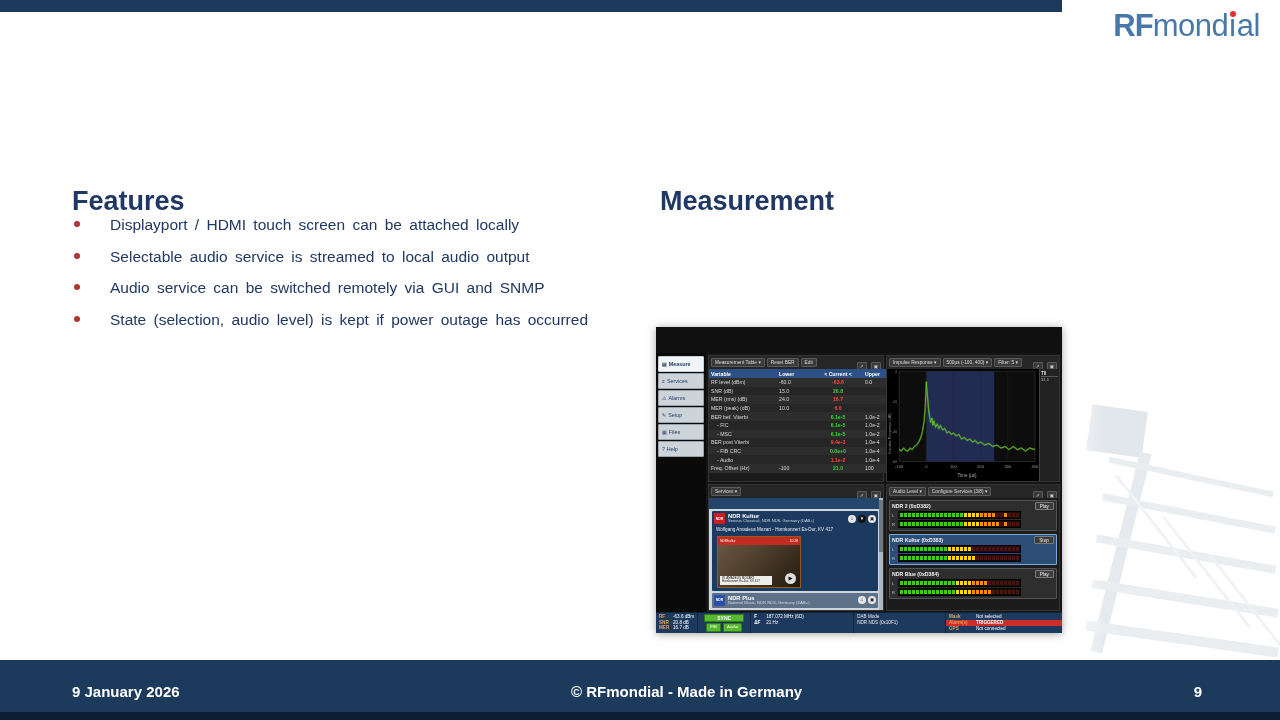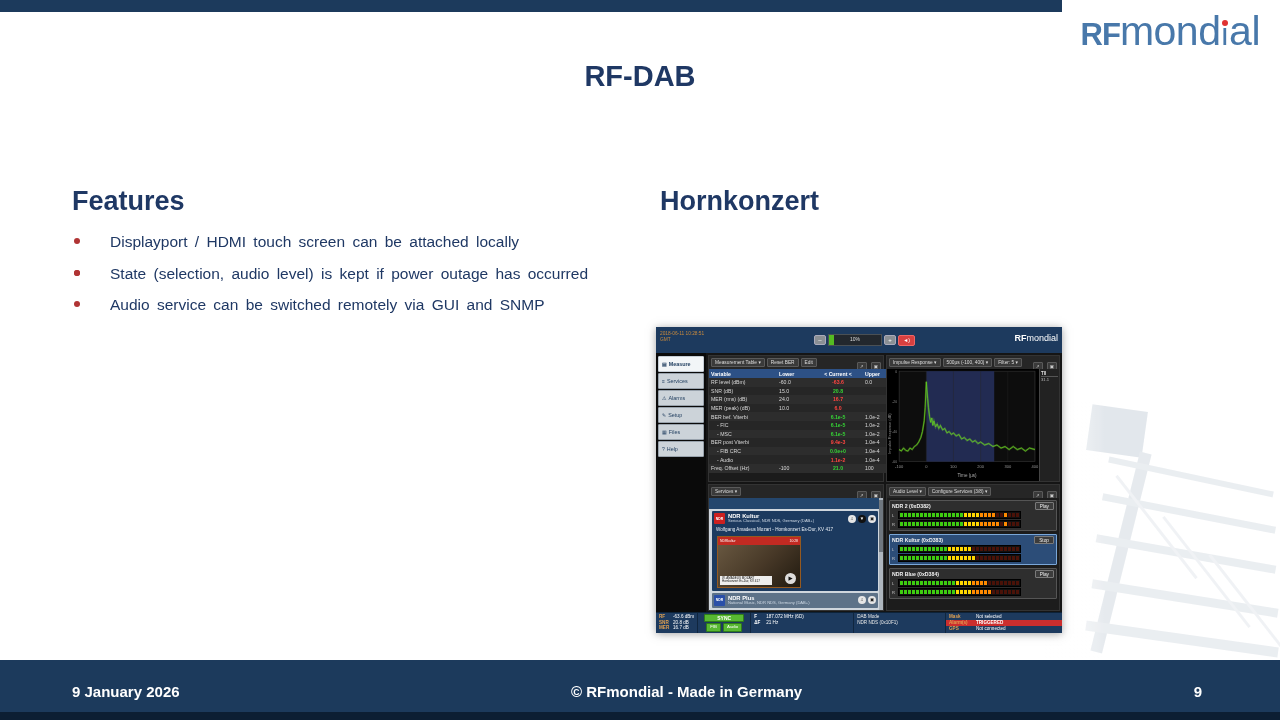--- a/index.html
+++ b/index.html
@@ -3,32 +3,32 @@
 <meta charset="utf-8">
 <style>
   html,body{margin:0;padding:0;background:#777;}
   .slide{position:relative;width:1280px;height:720px;background:#ffffff;overflow:hidden;
          font-family:"Liberation Sans",sans-serif;}
   
   .topbar{position:absolute;left:0;top:0;width:1062px;height:12px;background:#1c3a5c;}
   
   .logo{position:absolute;right:20px;top:8px;color:#4878aa;z-index:4;white-space:nowrap;}
   .logo .rf{font-size:31px;font-weight:800;letter-spacing:-1px;}
-  .logo .mm{font-size:41px;font-weight:500;letter-spacing:-0.5px;}
+  .logo .mm{font-size:31px;font-weight:500;letter-spacing:-0.5px;}
   .logo .ii{position:relative;font-size:31px;font-weight:500;}
   .logo .dot{position:absolute;left:2px;top:3px;width:6px;height:6px;border-radius:50%;background:#e03232;}
   
   .title{position:absolute;left:0;top:55px;width:1280px;text-align:center;color:#1f3864;
          font-size:29px;font-weight:bold;line-height:1.45;z-index:2;}
   
   .col{position:absolute;z-index:2;color:#1f3864;}
   .col h2{margin:0;font-size:27px;font-weight:bold;color:#1f3864;}
   .col-features{left:72px;top:186px;width:575px;}
   .col-apps{left:660px;top:186px;width:430px;}
-  ul.blist{list-style:none;margin:17px 0 0;padding:0;}
+  ul.blist{list-style:none;margin:0 0 0;padding:0;}
   li.bullet{position:relative;padding-left:38px;margin-bottom:16px;font-size:15.5px;
             word-spacing:3px;line-height:1.0;color:#1f3864;}
   .dot-b{position:absolute;left:2px;top:4px;width:6px;height:6px;border-radius:50%;background:#b03434;}
   
   .footer{position:absolute;left:0;top:660px;width:1280px;height:62px;background:#1c3a5c;
           display:flex;align-items:center;color:#fff;font-size:15px;font-weight:bold;z-index:5;}
   .footer .fdate{margin-left:72px;}
   .footer .fcopy{flex:1;text-align:center;}
   .footer .fpage{margin-right:78px;}
   .bottomstrip{position:absolute;left:0;top:712px;width:1280px;height:8px;background:#0c1e33;z-index:5;}
@@ -169,71 +169,52 @@
 
 <div class="slide">
 
   <div class="topbar"></div>
 
   <div class="logo">
     <span class="rf">RF</span><span class="mm">mond</span><span class="ii"><span>ı</span><span class="dot"></span></span><span class="mm">al</span>
   </div>
 
   <div class="title">
-    <div>RF-DAB</div>
   </div>
 
   <div class="col col-features">
     <h2>Features</h2>
     <ul class="blist" id="features-list">
         <li class="bullet"><span class="dot-b"></span><span class="btxt">Displayport / HDMI touch screen can be attached locally</span></li>
-        <li class="bullet"><span class="dot-b"></span></li>
+        <li class="bullet"><span class="dot-b"></span><span class="btxt">Selectable audio service is streamed to local audio output</span></li>
+        <li class="bullet"><span class="dot-b"></span><span class="btxt">Audio service can be switched remotely via GUI and SNMP</span></li>
         <li class="bullet"><span class="dot-b"></span><span class="btxt">State (selection, audio level) is kept if power outage has occurred</span></li>
-        <li class="bullet"><span class="dot-b"></span><span class="btxt">Audio service can be switched remotely via GUI and SNMP</span></li>
       </ul>
   </div>
 
   <div class="col col-apps">
-    <h2>Hornkonzert</h2>
+    <h2>Measurement</h2>
   </div>
 
   <div class="wm">
     <div class="cap"></div>
       <div class="trunk"></div>
     <div class="b1"></div>
       <div class="b2"></div>
       <div class="b3"></div>
       <div class="b4"></div>
       <div class="b5"></div>
     <div class="d1"></div>
       <div class="d2"></div>
       <div class="d3"></div>
       <div class="fade"></div>
   </div>
 
   <div class="shot">
 
-    <div class="gtop">
-      <div class="gtime">
-        <div>2018-06-11 10:28:51</div>
-        <div>GMT</div>
-      </div>
-      <div class="gvol">
-        <button class="vbtn">–</button>
-        <span class="vtrack">
-          <span class="vfill" style="width: 10%;"></span>
-          <span class="vlabel">10%</span>
-        </span>
-        <button class="vbtn">+</button>
-        <button class="mute"><span>◄)</span></button>
-      </div>
-      <div class="glogo">
-        <span class="b">RF</span><span>mondial</span>
-      </div>
-    </div>
 
     <div class="gbody">
       <div class="gsb" id="gui-sidebar">
           <div class="sbi act">
             <span class="sbic">▤</span>
             <span>Measure</span>
           </div>
           <div class="sbi">
             <span class="sbic">≡</span>
             <span>Services</span>

